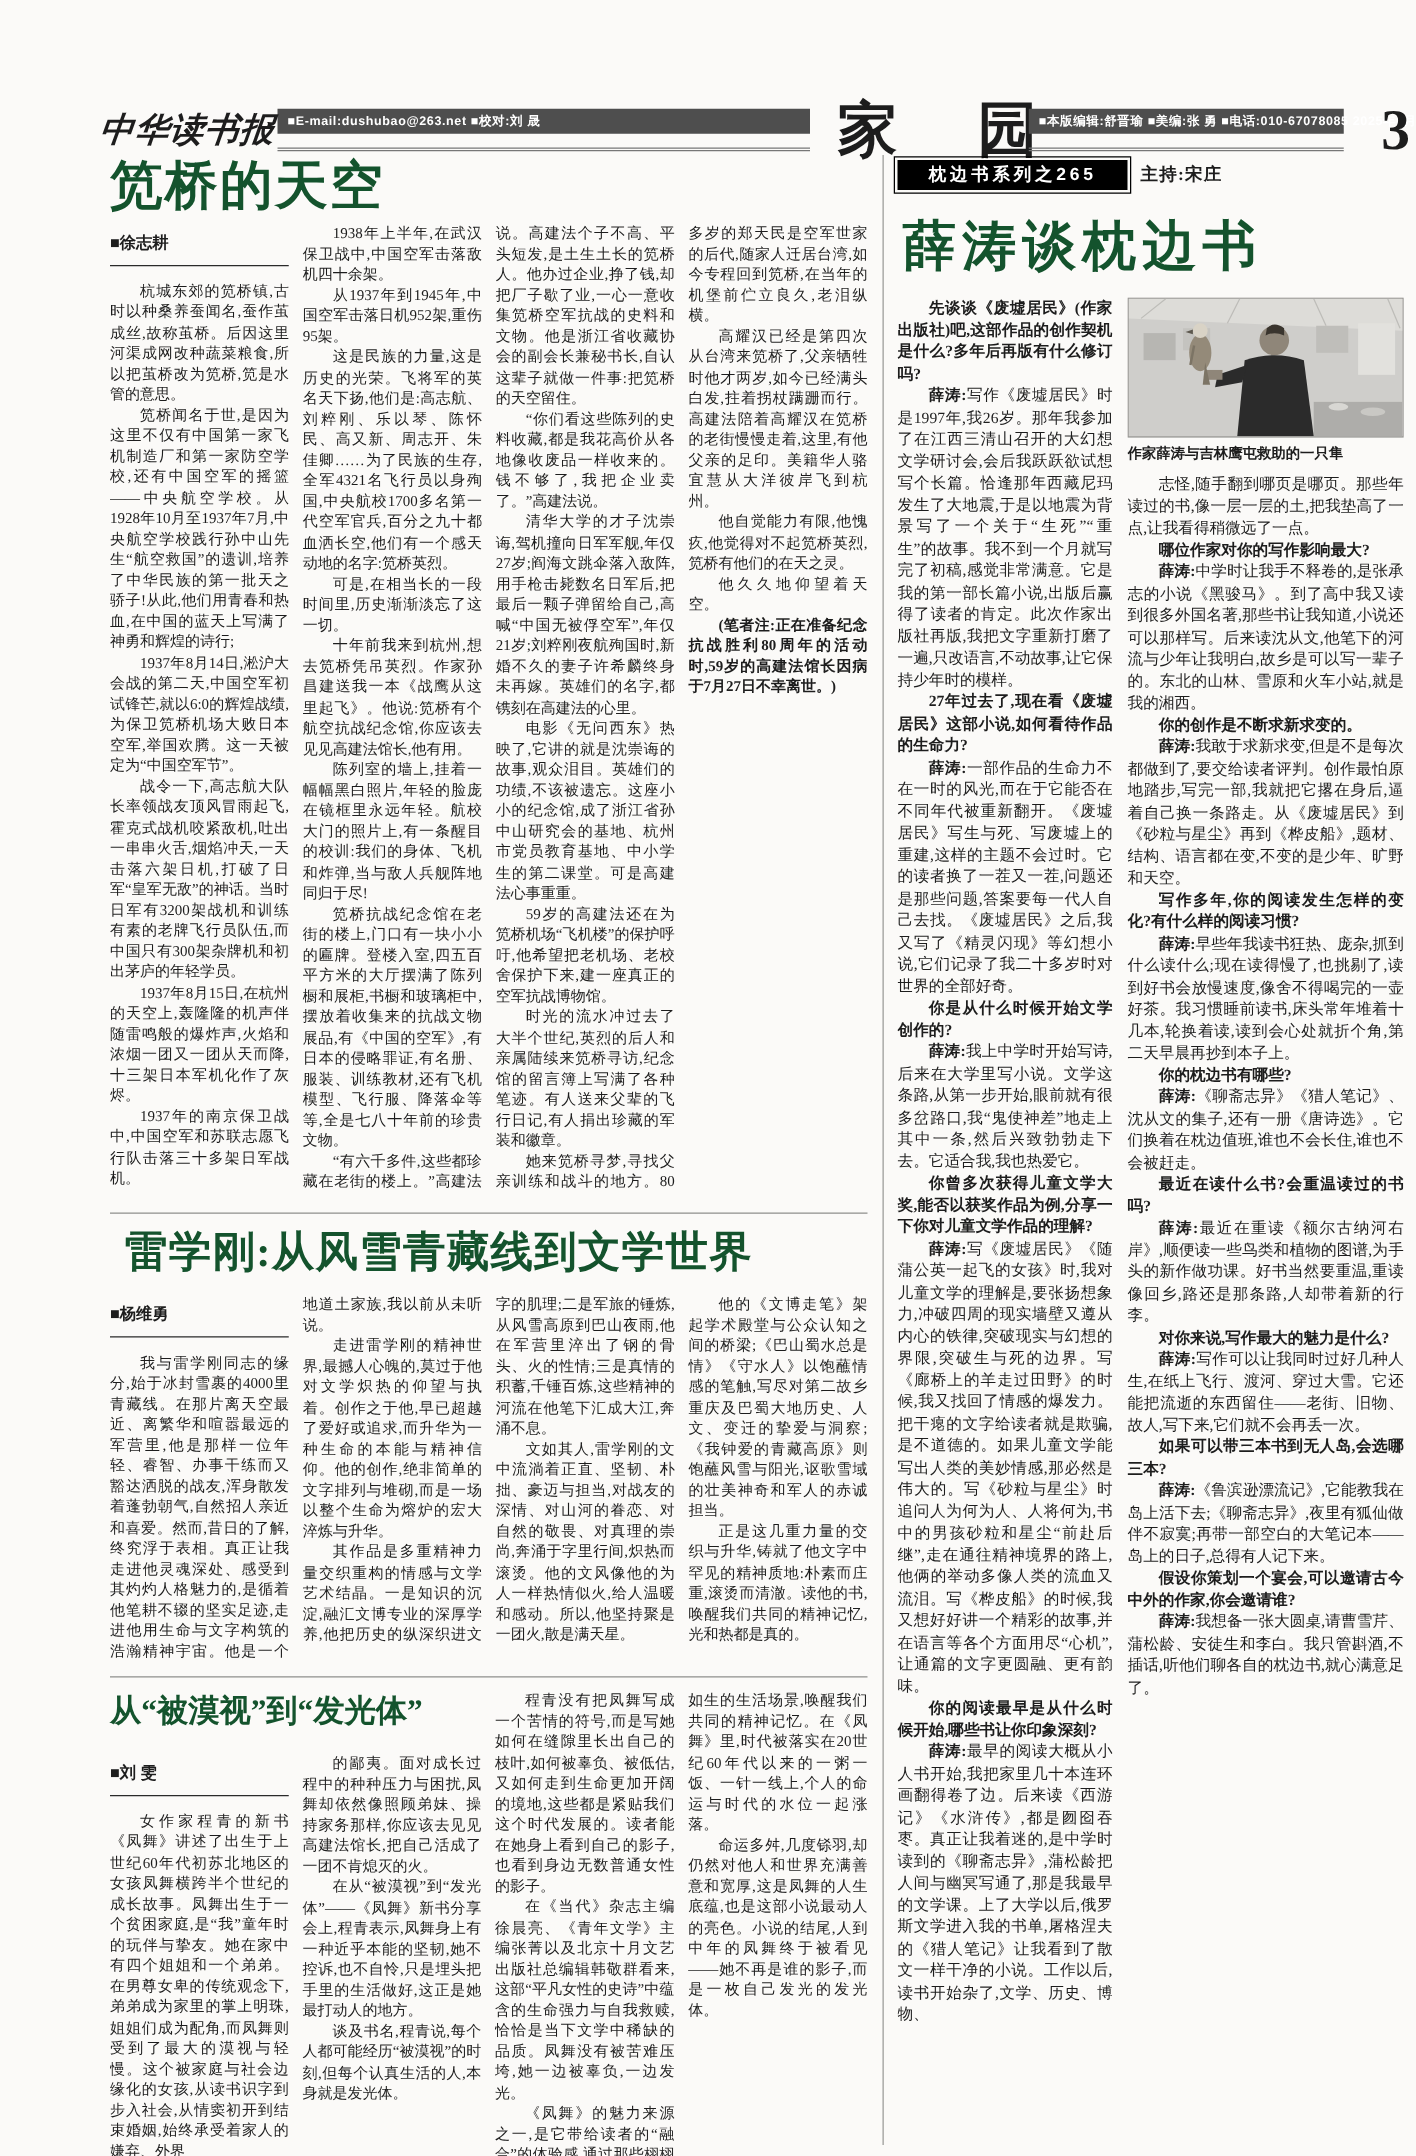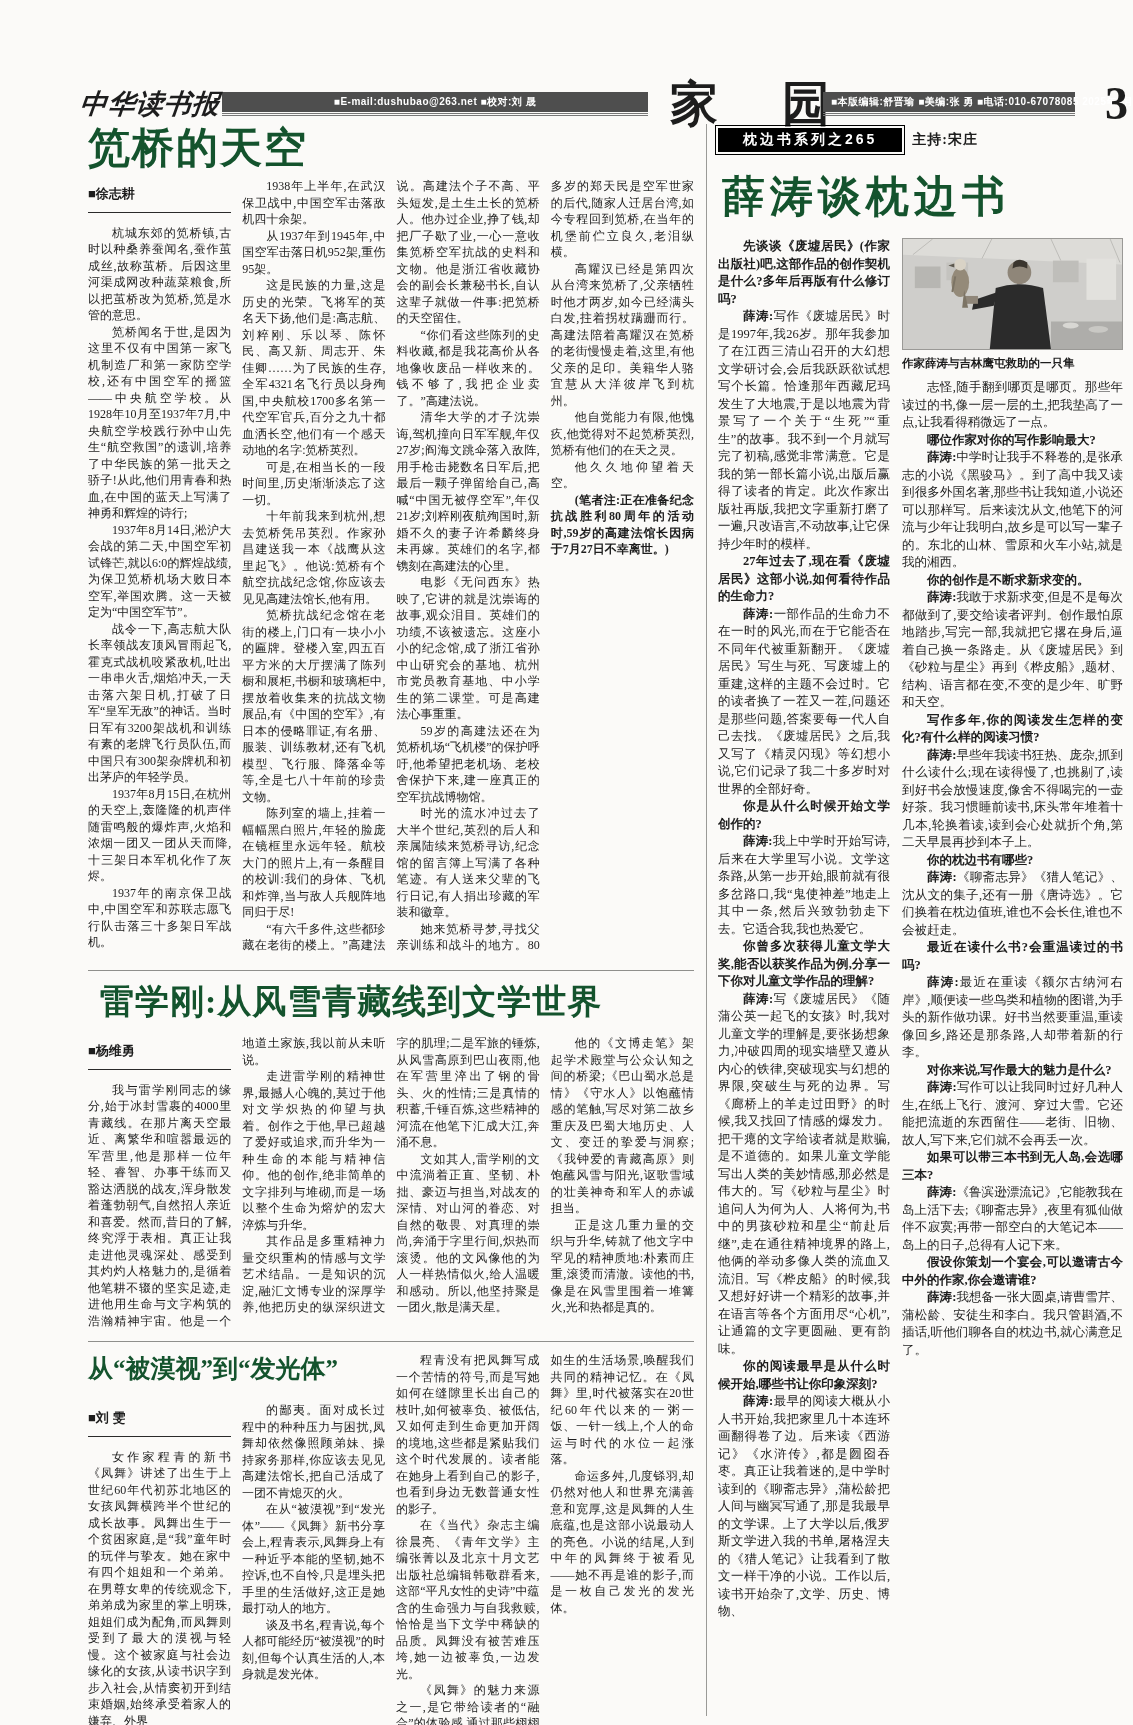--- a/index.html
+++ b/index.html
@@ -5,21 +5,21 @@
   * { margin:0; padding:0; box-sizing:border-box; }
   html,body { background:#e8e7e4; }
   .page {
     position:relative; width:1133px; height:1725px; margin:0 auto;
     background:#fbfaf8; color:#1d1d1d; overflow:hidden;
     font-family:"Liberation Serif","DejaVu Serif",serif;
   }
   
   .masthead { position:absolute; left:80px; top:84px; width:1048px; height:40px; display:flex; align-items:center; }
   .logo { width:142px; font-size:27px; font-weight:900; font-style:italic; letter-spacing:1px; transform:skewX(-6deg); white-space:nowrap; }
-  .barwrap { border-bottom:3px double #777; padding-bottom:1px;text-align:center; }
+  .barwrap { border-bottom:3px double #777; padding-bottom:11px; }
   .bar { background:#4e4e4e; color:#fff; font-family:"Liberation Sans","DejaVu Sans",sans-serif; font-size:10px; font-weight:700; letter-spacing:.5px; padding:3px 8px; white-space:nowrap; }
   .barwrap.left  { width:426px; }
   .barwrap.right { width:252px; }
   .section-title { width:175px; text-align:center; font-size:48px; font-weight:700; letter-spacing:26px; padding-left:22px; white-space:nowrap; }
   .pageno { font-size:46px; font-weight:900; margin-left:12px; line-height:1; }
   .spacer { flex:1; }
   
   .vdivider { position:absolute; left:706px; top:124px; width:1px; height:1592px; background:#9a9a97; }
   .left-region { position:absolute; left:88px; top:120px; width:606px; }
   .pillow { position:absolute; left:718px; top:124px; width:405px; height:1594px; }
@@ -86,22 +86,22 @@
             <p class="para">笕桥闻名于世,是因为这里不仅有中国第一家飞机制造厂和第一家防空学校,还有中国空军的摇篮——中央航空学校。从1928年10月至1937年7月,中央航空学校践行孙中山先生“航空救国”的遗训,培养了中华民族的第一批天之骄子!从此,他们用青春和热血,在中国的蓝天上写满了神勇和辉煌的诗行;</p>
             <p class="para">1937年8月14日,淞沪大会战的第二天,中国空军初试锋芒,就以6:0的辉煌战绩,为保卫笕桥机场大败日本空军,举国欢腾。这一天被定为“中国空军节”。</p>
             <p class="para">战令一下,高志航大队长率领战友顶风冒雨起飞,霍克式战机咬紧敌机,吐出一串串火舌,烟焰冲天,一天击落六架日机,打破了日军“皇军无敌”的神话。当时日军有3200架战机和训练有素的老牌飞行员队伍,而中国只有300架杂牌机和初出茅庐的年轻学员。</p>
             <p class="para">1937年8月15日,在杭州的天空上,轰隆隆的机声伴随雷鸣般的爆炸声,火焰和浓烟一团又一团从天而降,十三架日本军机化作了灰烬。</p>
             <p class="para">1937年的南京保卫战中,中国空军和苏联志愿飞行队击落三十多架日军战机。</p>
             <p class="para">1938年上半年,在武汉保卫战中,中国空军击落敌机四十余架。</p>
             <p class="para">从1937年到1945年,中国空军击落日机952架,重伤95架。</p>
             <p class="para">这是民族的力量,这是历史的光荣。飞将军的英名天下扬,他们是:高志航、刘粹刚、乐以琴、陈怀民、高又新、周志开、朱佳卿……为了民族的生存,全军4321名飞行员以身殉国,中央航校1700多名第一代空军官兵,百分之九十都血洒长空,他们有一个感天动地的名字:笕桥英烈。</p>
             <p class="para">可是,在相当长的一段时间里,历史渐渐淡忘了这一切。</p>
             <p class="para">十年前我来到杭州,想去笕桥凭吊英烈。作家孙昌建送我一本《战鹰从这里起飞》。他说:笕桥有个航空抗战纪念馆,你应该去见见高建法馆长,他有用。</p>
+            <p class="para">陈列室的墙上,挂着一幅幅黑白照片,年轻的脸庞在镜框里永远年轻。航校大门的照片上,有一条醒目的校训:我们的身体、飞机和炸弹,当与敌人兵舰阵地同归于尽!</p>
             <p class="para">笕桥抗战纪念馆在老街的楼上,门口有一块小小的匾牌。登楼入室,四五百平方米的大厅摆满了陈列橱和展柜,书橱和玻璃柜中,摆放着收集来的抗战文物展品,有《中国的空军》,有日本的侵略罪证,有名册、服装、训练教材,还有飞机模型、飞行服、降落伞等等,全是七八十年前的珍贵文物。</p>
-            <p class="para">陈列室的墙上,挂着一幅幅黑白照片,年轻的脸庞在镜框里永远年轻。航校大门的照片上,有一条醒目的校训:我们的身体、飞机和炸弹,当与敌人兵舰阵地同归于尽!</p>
             <p class="para">“有六千多件,这些都珍藏在老街的楼上。”高建法说。高建法个子不高、平头短发,是土生土长的笕桥人。他办过企业,挣了钱,却把厂子歇了业,一心一意收集笕桥空军抗战的史料和文物。他是浙江省收藏协会的副会长兼秘书长,自认这辈子就做一件事:把笕桥的天空留住。</p>
             <p class="para">“你们看这些陈列的史料收藏,都是我花高价从各地像收废品一样收来的。钱不够了,我把企业卖了。”高建法说。</p>
             <p class="para">清华大学的才子沈崇诲,驾机撞向日军军舰,年仅27岁;阎海文跳伞落入敌阵,用手枪击毙数名日军后,把最后一颗子弹留给自己,高喊“中国无被俘空军”,年仅21岁;刘粹刚夜航殉国时,新婚不久的妻子许希麟终身未再嫁。英雄们的名字,都镌刻在高建法的心里。</p>
             <p class="para">电影《无问西东》热映了,它讲的就是沈崇诲的故事,观众泪目。英雄们的功绩,不该被遗忘。这座小小的纪念馆,成了浙江省孙中山研究会的基地、杭州市党员教育基地、中小学生的第二课堂。可是高建法心事重重。</p>
             <p class="para">59岁的高建法还在为笕桥机场“飞机楼”的保护呼吁,他希望把老机场、老校舍保护下来,建一座真正的空军抗战博物馆。</p>
             <p class="para">时光的流水冲过去了大半个世纪,英烈的后人和亲属陆续来笕桥寻访,纪念馆的留言簿上写满了各种笔迹。有人送来父辈的飞行日记,有人捐出珍藏的军装和徽章。</p>
             <p class="para">她来笕桥寻梦,寻找父亲训练和战斗的地方。80多岁的郑天民是空军世家的后代,随家人迁居台湾,如今专程回到笕桥,在当年的机堡前伫立良久,老泪纵横。</p>
             <p class="para">高耀汉已经是第四次从台湾来笕桥了,父亲牺牲时他才两岁,如今已经满头白发,拄着拐杖蹒跚而行。高建法陪着高耀汉在笕桥的老街慢慢走着,这里,有他父亲的足印。美籍华人骆宜慧从大洋彼岸飞到杭州。</p>
             <p class="para">他自觉能力有限,他愧疚,他觉得对不起笕桥英烈,笕桥有他们的在天之灵。</p>
             <p class="para">他久久地仰望着天空。</p>
@@ -113,21 +113,21 @@
     <article class="article2">
       <h2 class="a2-title">雷学刚:从风雪青藏线到文学世界</h2>
       <div class="cols body-text a2-cols">
         <div class="byline">■杨维勇</div>
         <div>
             <p class="para">我与雷学刚同志的缘分,始于冰封雪裹的4000里青藏线。在那片离天空最近、离繁华和喧嚣最远的军营里,他是那样一位年轻、睿智、办事干练而又豁达洒脱的战友,浑身散发着蓬勃朝气,自然招人亲近和喜爱。然而,昔日的了解,终究浮于表相。真正让我走进他灵魂深处、感受到其灼灼人格魅力的,是循着他笔耕不辍的坚实足迹,走进他用生命与文字构筑的浩瀚精神宇宙。他是一个地道土家族,我以前从未听说。</p>
             <p class="para">走进雷学刚的精神世界,最撼人心魄的,莫过于他对文学炽热的仰望与执着。创作之于他,早已超越了爱好或追求,而升华为一种生命的本能与精神信仰。他的创作,绝非简单的文字排列与堆砌,而是一场以整个生命为熔炉的宏大淬炼与升华。</p>
             <p class="para">其作品是多重精神力量交织重构的情感与文学艺术结晶。一是知识的沉淀,融汇文博专业的深厚学养,他把历史的纵深织进文字的肌理;二是军旅的锤炼,从风雪高原到巴山夜雨,他在军营里淬出了钢的骨头、火的性情;三是真情的积蓄,千锤百炼,这些精神的河流在他笔下汇成大江,奔涌不息。</p>
             <p class="para">文如其人,雷学刚的文中流淌着正直、坚韧、朴拙、豪迈与担当,对战友的深情、对山河的眷恋、对自然的敬畏、对真理的崇尚,奔涌于字里行间,炽热而滚烫。他的文风像他的为人一样热情似火,给人温暖和感动。所以,他坚持聚是一团火,散是满天星。</p>
             <p class="para">他的《文博走笔》架起学术殿堂与公众认知之间的桥梁;《巴山蜀水总是情》《守水人》以饱蘸情感的笔触,写尽对第二故乡重庆及巴蜀大地历史、人文、变迁的挚爱与洞察;《我钟爱的青藏高原》则饱蘸风雪与阳光,讴歌雪域的壮美神奇和军人的赤诚担当。</p>
-            <p class="para">正是这几重力量的交织与升华,铸就了他文字中罕见的精神质地:朴素而庄重,滚烫而清澈。读他的书,像是在风雪里围着一堆篝火,光和热都是真的。</p>
+            <p class="para">正是这几重力量的交织与升华,铸就了他文字中罕见的精神质地:朴素而庄重,滚烫而清澈。读他的书,唤醒我们共同的精神记忆,光和热都是真的。</p>
           </div>
       </div>
     </article>
 
     <article class="article3">
       <div class="a3-left">
         <h3 class="a3-title">从“被漠视”到“发光体”</h3>
         <div class="cols body-text a3-left-cols">
           <div class="byline">■刘 雯</div>
           <div>

